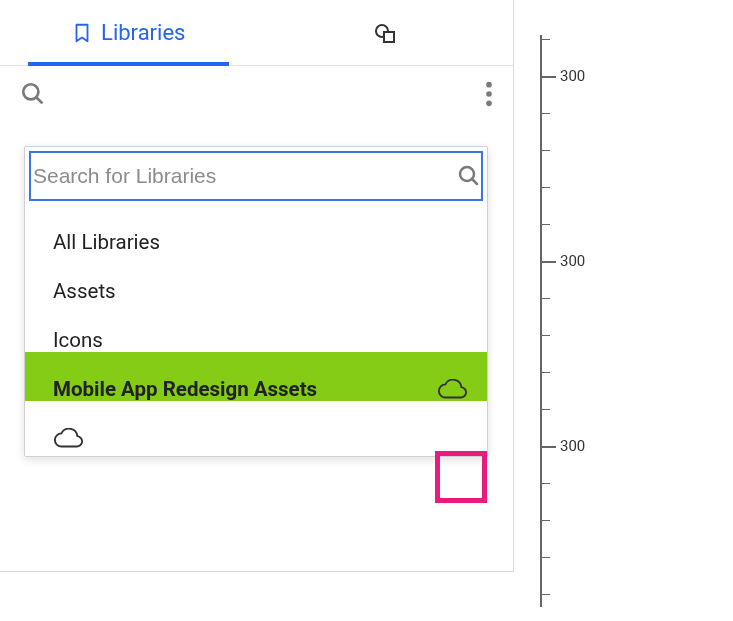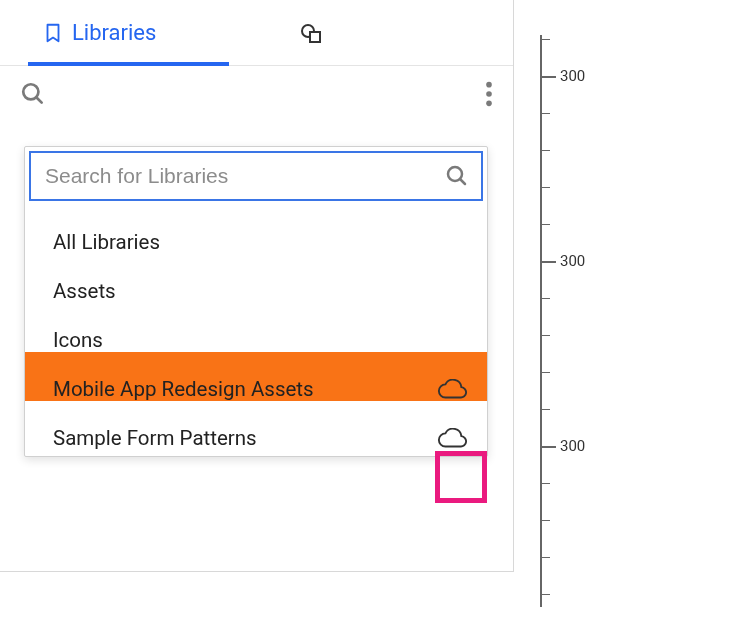--- a/index.html
+++ b/index.html
@@ -24,26 +24,26 @@
   }
   .tabs {
     display: flex;
     height: 66px;
     border-bottom: 1px solid #e4e4e4;
   }
   .tab {
     flex: 1;
     display: flex;
     align-items: center;
+    justify-content: center;
     gap: 8px;
     font-size: 22px;
     color: #333;
     cursor: pointer;
     position: relative;
-    padding-left: 42px;
   }
   .tab.active {
     color: #2566f0;
   }
   .tab.active::after {
     content: "";
     position: absolute;
     left: 28px;
     right: 28px;
     bottom: -1px;
@@ -79,21 +79,21 @@
     box-shadow: 0 3px 10px rgba(0,0,0,0.12);
     padding-bottom: 6px;
   }
   .dropdown-search {
     display: flex;
     align-items: center;
     margin: 4px;
     height: 50px;
     border: 2px solid #3a75e6;
     background: #fff;
-    padding: 0 12px;
+    padding: 0 0;
   }
   .dropdown-search input {
     flex: 1;
     border: none;
     outline: none;
     font-size: 21px;
     color: #333;
     background: transparent;
   }
   .dropdown-search input::placeholder { color: #8c8c8c; }
@@ -102,21 +102,21 @@
   .dropdown-item {
     height: 49px;
     display: flex;
     align-items: flex-end;
     padding: 0 20px 0 28px;
     font-size: 20.5px;
     color: #222;
     cursor: pointer;
     justify-content: space-between;
   }
-  .dropdown-item.selected { background: #f97316; }
+  .dropdown-item.selected { background: #84cc16; font-weight: bold; }
   .dropdown-item .cloud { display: inline-flex; color: #444; }
   .highlight-box {
     position: absolute;
     border: 5px solid #ea1a7f;
     width: 52px;
     height: 52px;
     pointer-events: none;
   }
   
   .ruler {
@@ -206,21 +206,20 @@
         </div>
         <div class="dropdown-item selected">
           <span>Mobile App Redesign Assets</span>
           <span class="cloud">
             <svg width="30" height="22" viewBox="0 0 32 22" fill="none" stroke="#333" stroke-width="2">
               <path d="M9 19a7 7 0 0 1 0-14 9 9 0 0 1 17 3 5 5 0 0 1 -1 11H9z"></path>
             </svg>
           </span>
         </div>
         <div class="dropdown-item">
-          <span>Sample Form Patterns</span>
           <span class="cloud">
             <svg width="30" height="22" viewBox="0 0 32 22" fill="none" stroke="#333" stroke-width="2">
               <path d="M9 19a7 7 0 0 1 0-14 9 9 0 0 1 17 3 5 5 0 0 1 -1 11H9z"></path>
             </svg>
           </span>
         </div>
       </div>
   </div>
 
 </div>

